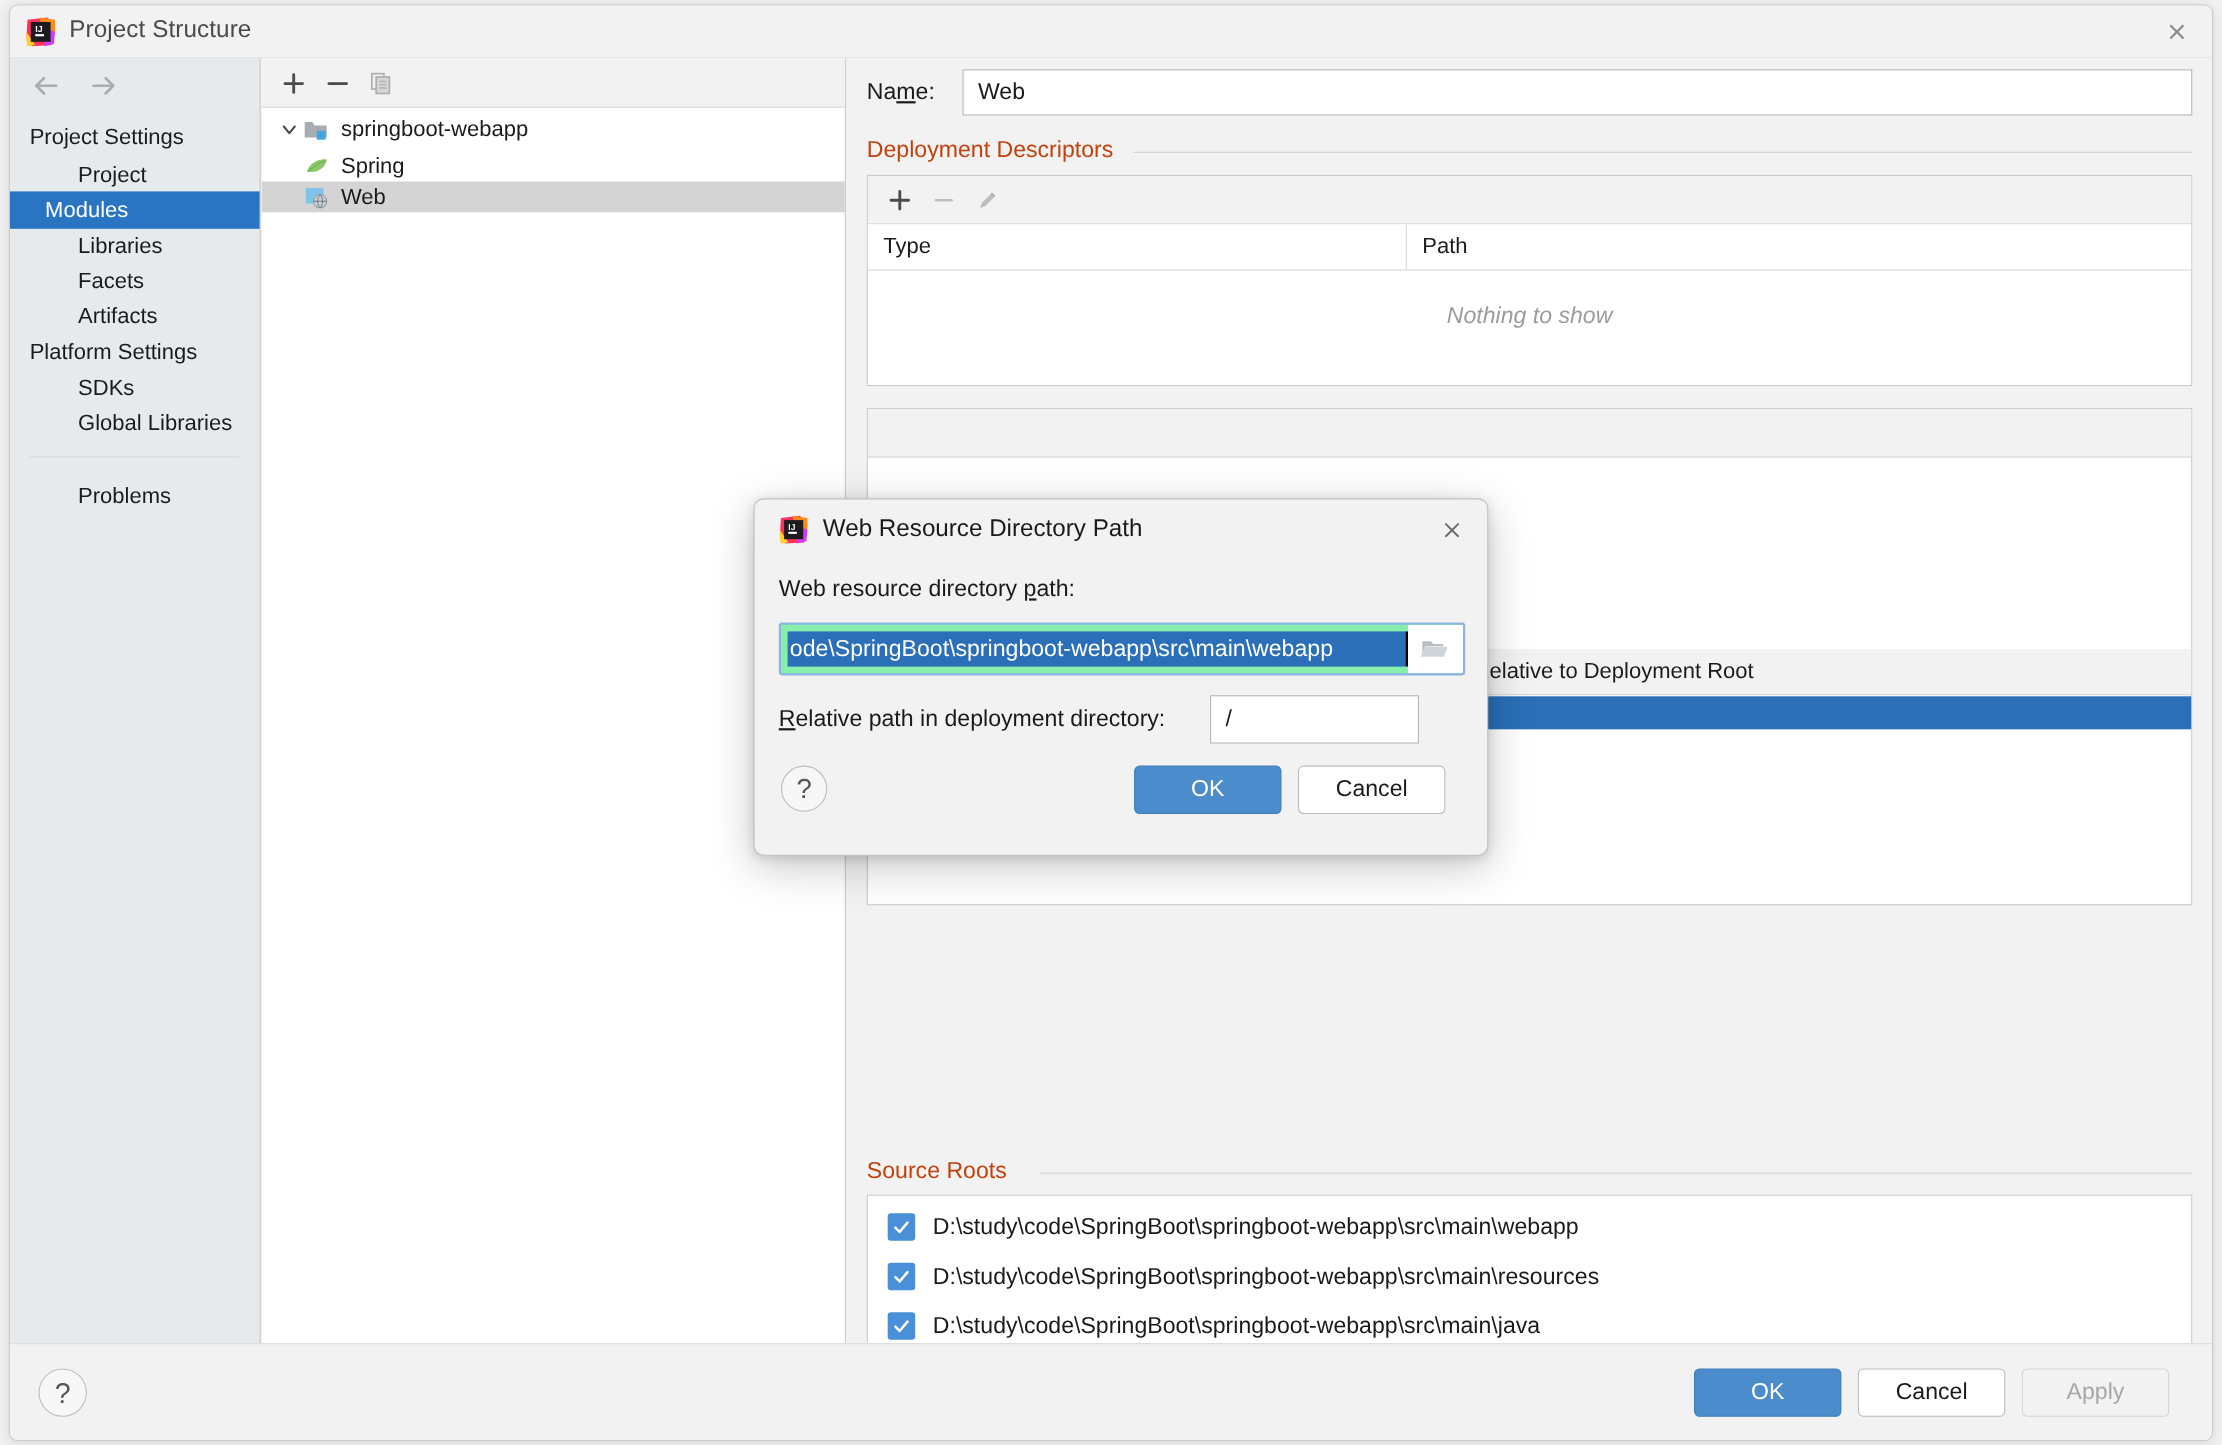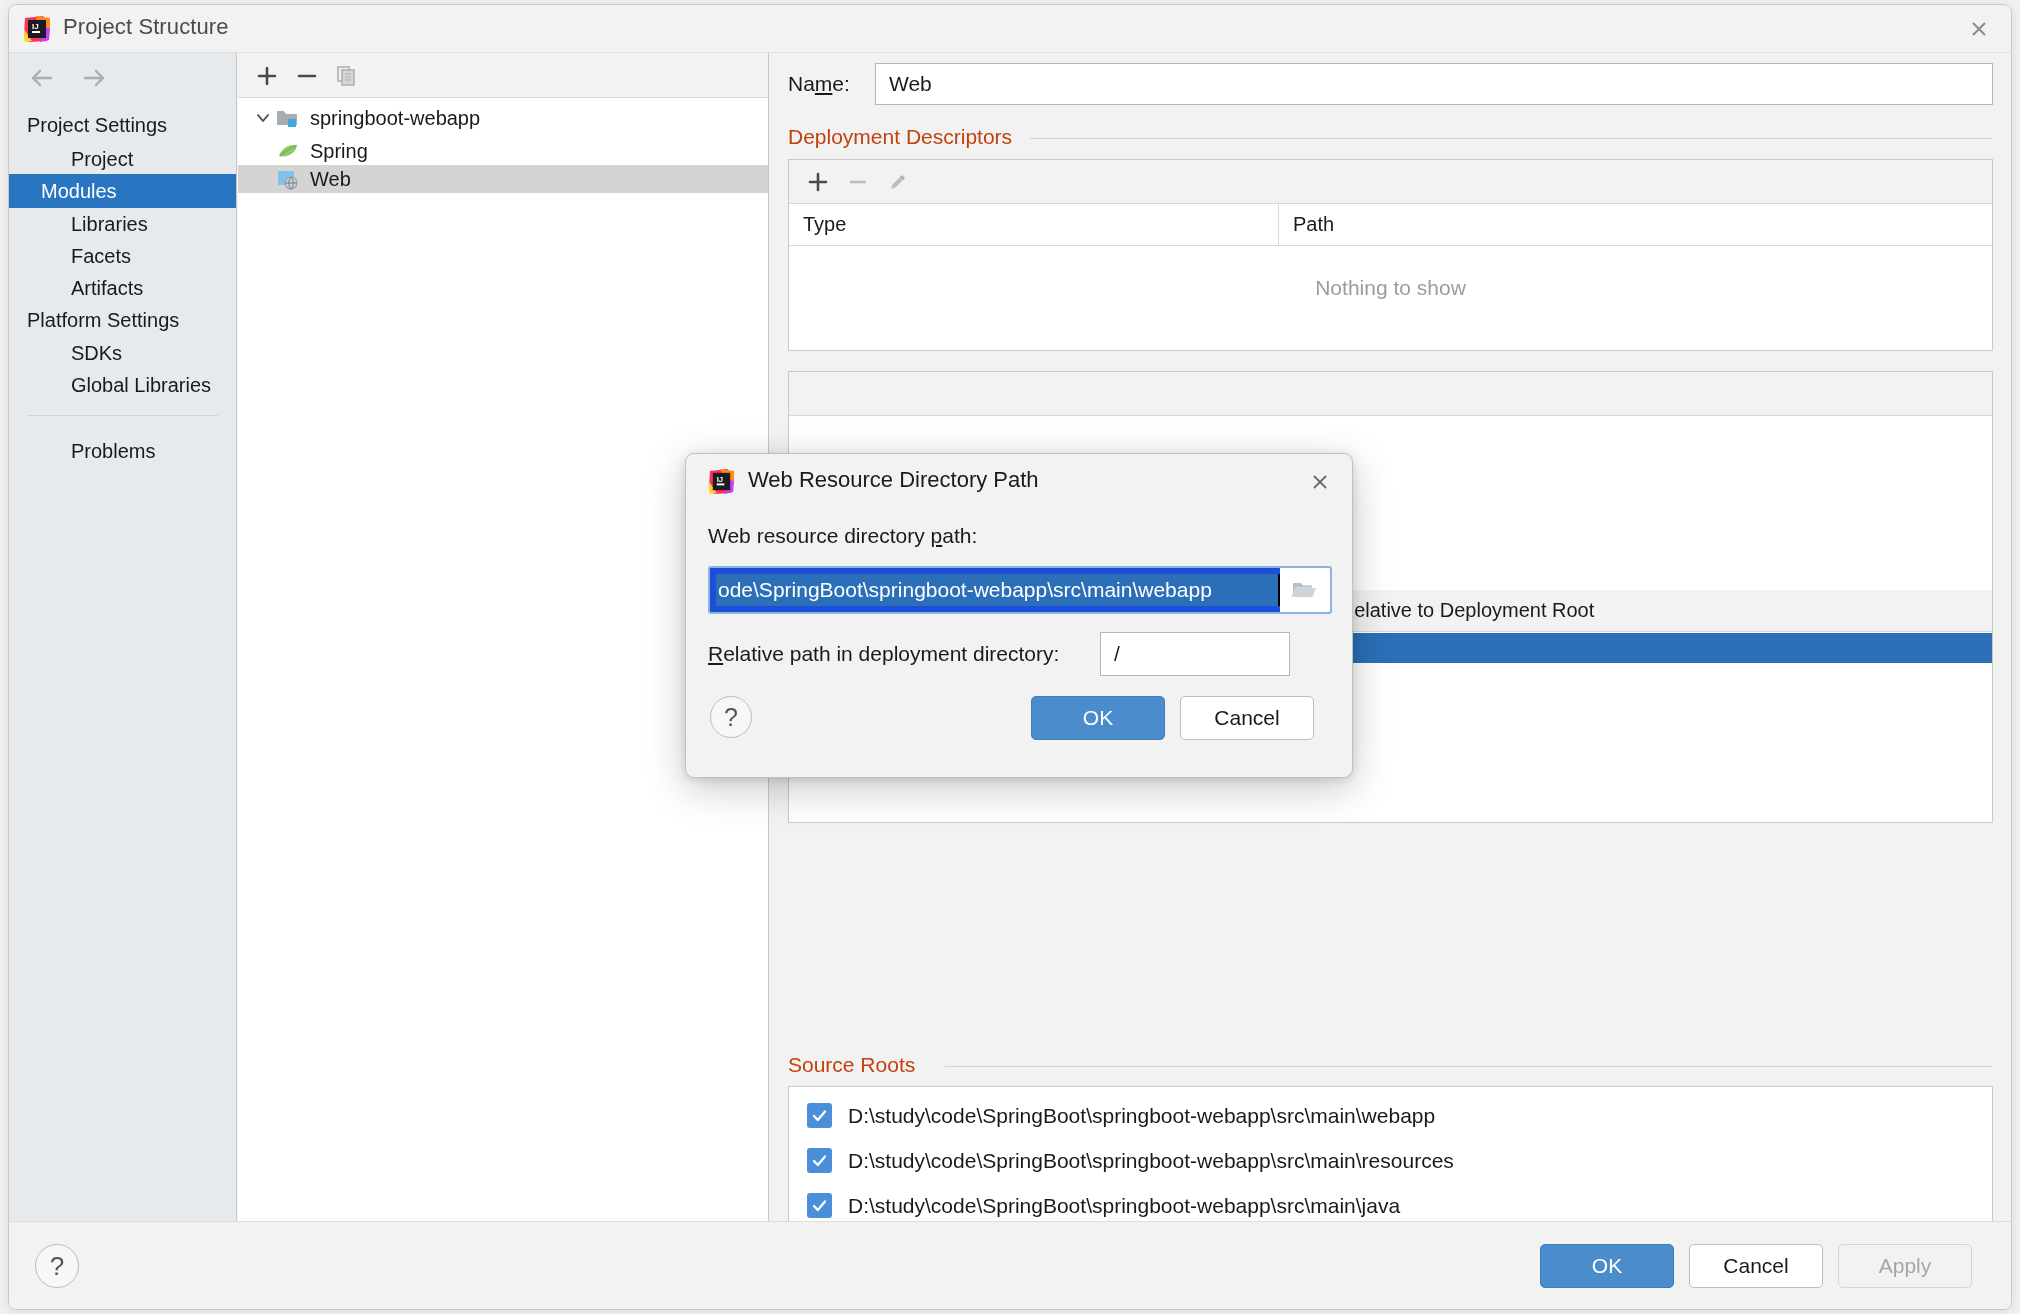--- a/index.html
+++ b/index.html
@@ -195,21 +195,21 @@
   .th {
     font-size: 20px; color: #1a1a1a;
     display: flex; align-items: center;
     padding-left: 14px;
     height: 100%;
   }
   .th + .th { border-left: 1px solid #d8d8d8; }
   .nothing {
     position: absolute; left: 0; right: 0;
     text-align: center;
-    font-size: 21px; color: #9c9c9c;
+    font-size: 21px; color: #9c9c9c; font-style: italic;
   }
 
   
   .wr-row {
     display: flex; height: 30px;
     font-size: 19px; align-items: center;
   }
   .wr-row.selected { background: #2a6fb8; color: #ffffff; }
   .wr-c1 {
     width: 489px; display: flex; align-items: center;
@@ -301,21 +301,21 @@
     position: absolute; right: 18px; top: 14px;
     width: 28px; height: 28px; cursor: pointer;
   }
   .modal-label {
     position: absolute;
     font-size: 21px; color: #1a1a1a;
   }
   .path-field {
     position: absolute; left: 22px; top: 112px;
     width: 624px; height: 48px;
-    background: #1d4ed8;
+    background: #86efac;
     border: 2px solid #8cb4e0;
     border-radius: 3px;
     display: flex; align-items: center;
     overflow: hidden;
   }
   .path-text {
     flex: 1 1 auto;
     background: #2a6fb8;
     color: #ffffff;
     font-size: 21px;

